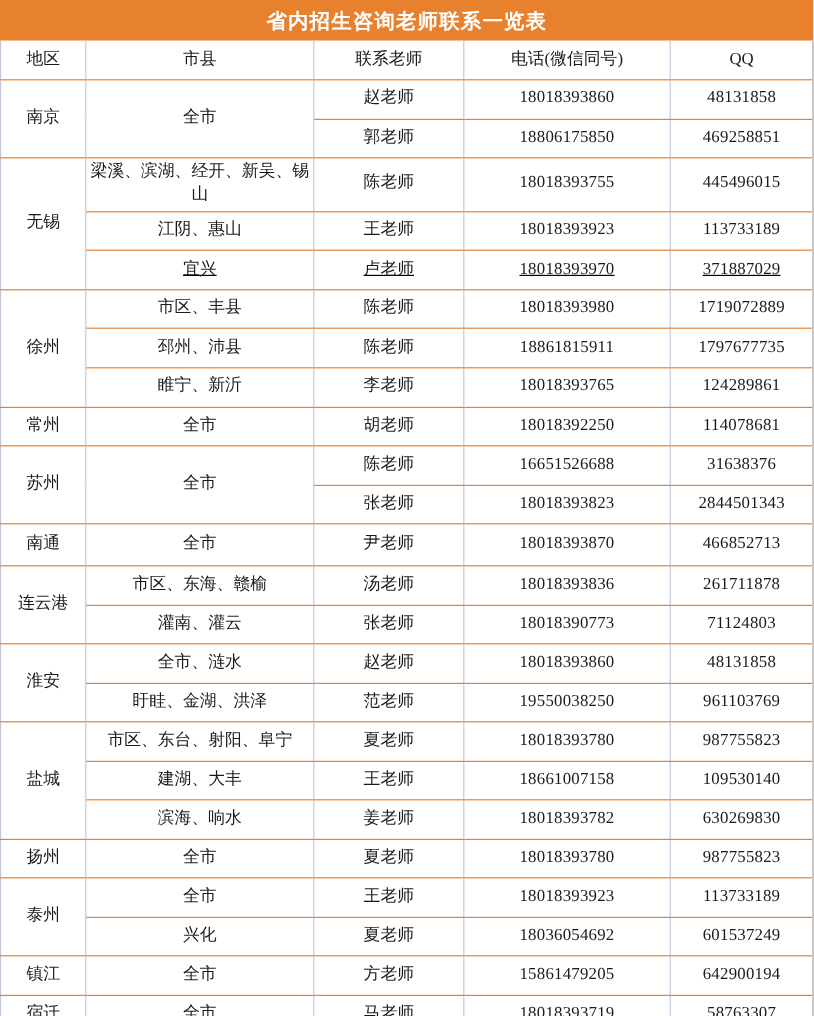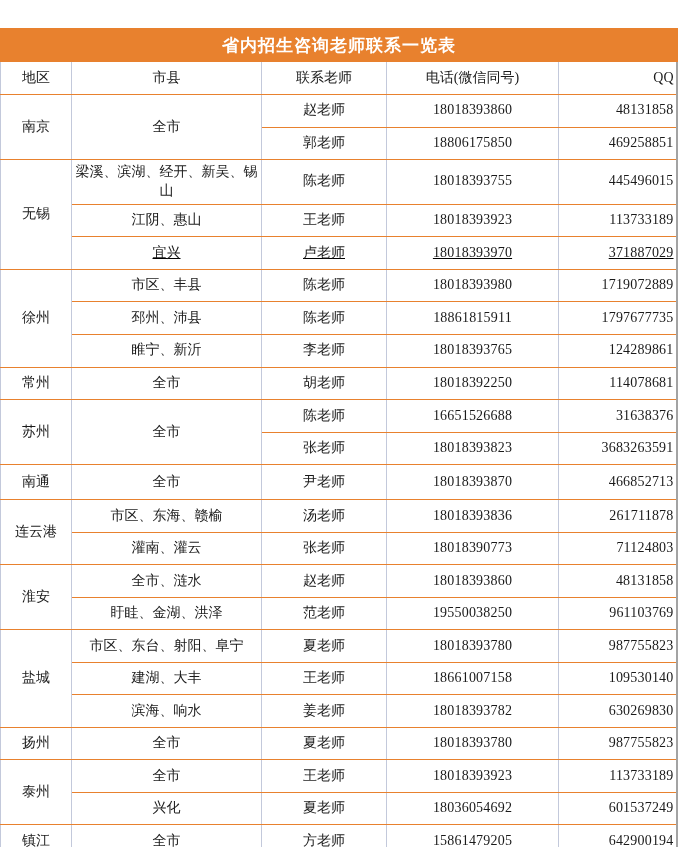--- a/index.html
+++ b/index.html
@@ -22,21 +22,20 @@
   }
 
   
   .title-bar {
     height: 34px;
     background: #E8812E;
     display: flex;
     align-items: center;
     justify-content: center;
     box-sizing: border-box;
-    margin-top: 28px;
   }
   .title-text {
     color: #ffffff;
     font-size: 17px;
     font-weight: bold;
     letter-spacing: 1px;
     font-family: "Liberation Serif", "DejaVu Serif", serif;
   }
 
   
@@ -65,21 +64,21 @@
     font-weight: normal;
     padding: 3px 2px;
     line-height: 1.35;
     font-family: "Liberation Serif", "DejaVu Serif", serif;
     background: #ffffff;
   }
   
   table.grid tr > td:first-child,
   table.grid tr > th:first-child { border-left: 1px solid #C3C9DB; }
   table.grid tr > td:last-child,
-  table.grid tr > th:last-child  { border-right: 6px solid #a3a3a3; text-align: right; }
+  table.grid tr > th:last-child  { border-right: 3px solid #a3a3a3; }
 
   
   table.grid thead th {
     height: 26px;
     border-top: none;
   }
 
   
   td.num {
     font-family: "Liberation Serif", "DejaVu Serif", serif;
@@ -179,21 +178,21 @@
         <tr style="height: 32.5px;">
           <td class="region" rowspan="2">苏州</td>
           <td class="city" rowspan="2">全市</td>
           <td class="teacher">陈老师</td>
           <td class="num phone">16651526688</td>
           <td class="num qq">31638376</td>
         </tr>
         <tr style="height: 32.5px;">
           <td class="teacher">张老师</td>
           <td class="num phone">18018393823</td>
-          <td class="num qq">3683263591</td>
+          <td class="num qq">2844501343</td>
         </tr>
         <tr style="height: 35px;">
           <td class="region" rowspan="1">南通</td>
           <td class="city">全市</td>
           <td class="teacher">尹老师</td>
           <td class="num phone">18018393870</td>
           <td class="num qq">466852713</td>
         </tr>
         <tr style="height: 32.5px;">
           <td class="region" rowspan="2">连云港</td>

